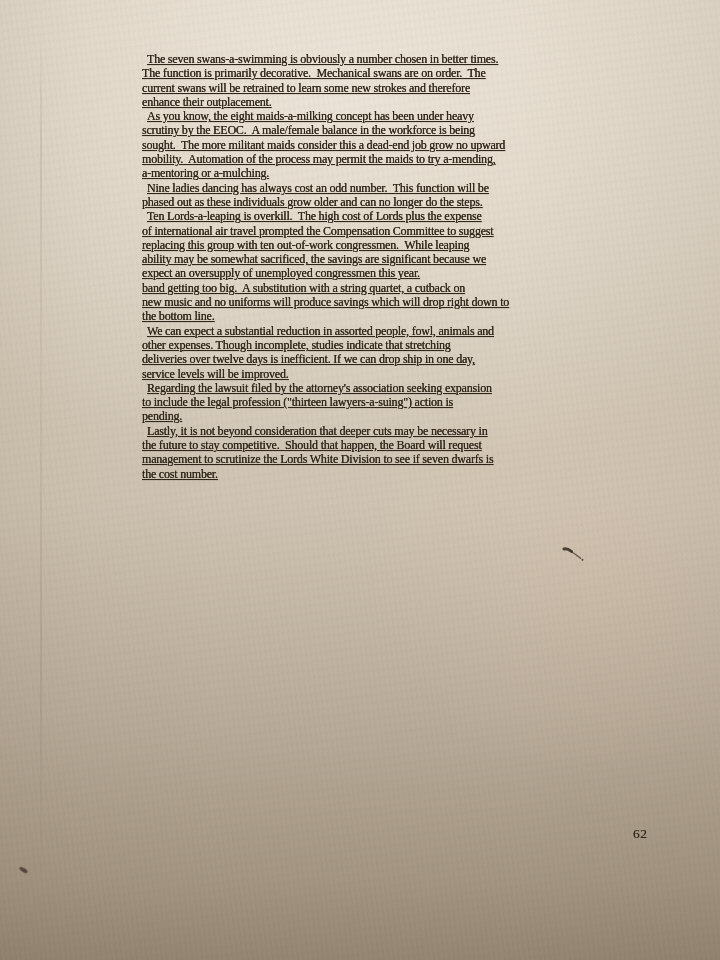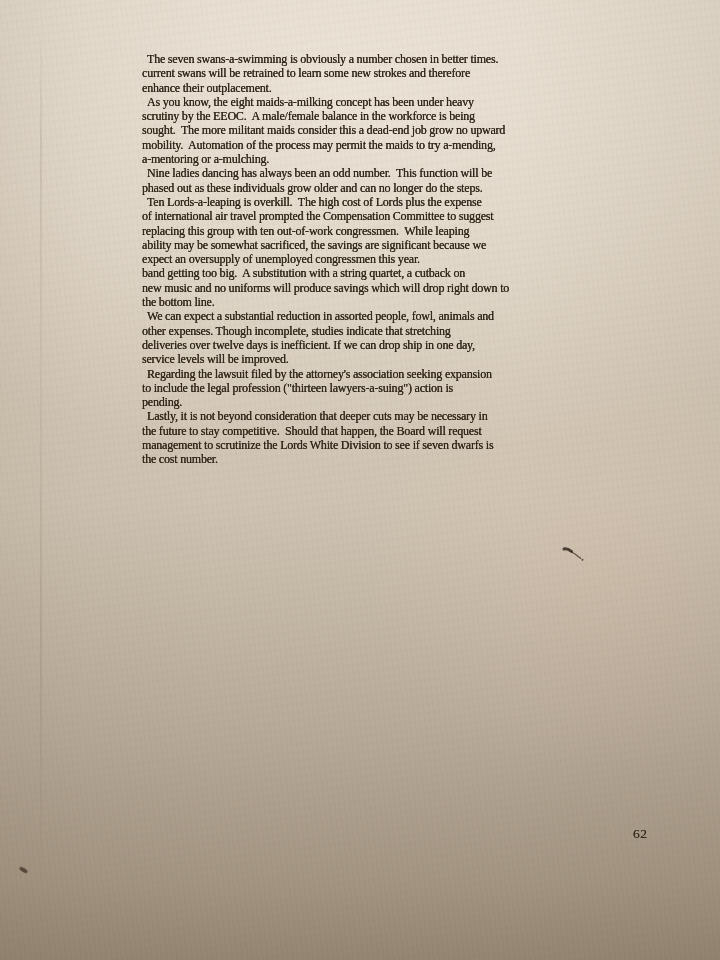--- a/index.html
+++ b/index.html
@@ -48,20 +48,21 @@
     position: absolute;
     left: 142px;
     top: 52px;
     width: 420px;
     color: var(--ink, #30271a);
     font-size: 12px;
     line-height: 14.3px;
     letter-spacing: -0.2px;
     text-shadow: 0 0 0.5px rgba(48,39,26,0.85), 0.3px 0.3px 0.6px rgba(62,50,34,0.35);
     filter: blur(0.22px);
+    text-decoration: underline;
   }
   .memo .line { white-space: pre; }
   .memo .line.indent { padding-left: 5px; }
   .pagenum {
     position: absolute;
     left: 633px;
     top: 826px;
     color: var(--ink, #30271a);
     font-size: 13.5px;
     letter-spacing: 0.5px;
@@ -90,28 +91,29 @@
 </style>
 </head>
 <body>
 
 <div class="page">
   <div class="grain"></div>
   <div class="crease"></div>
 
   <div class="memo">
       <div class="line indent">The seven swans-a-swimming is obviously a number chosen in better times.</div>
+      <div class="line">The function is primarily decorative.  Mechanical swans are on order.  The</div>
       <div class="line">current swans will be retrained to learn some new strokes and therefore</div>
       <div class="line">enhance their outplacement.</div>
       <div class="line indent">As you know, the eight maids-a-milking concept has been under heavy</div>
       <div class="line">scrutiny by the EEOC.  A male/female balance in the workforce is being</div>
       <div class="line">sought.  The more militant maids consider this a dead-end job grow no upward</div>
       <div class="line">mobility.  Automation of the process may permit the maids to try a-mending,</div>
       <div class="line">a-mentoring or a-mulching.</div>
-      <div class="line indent">Nine ladies dancing has always been an odd number.  This function will be</div>
+      <div class="line indent">Nine ladies dancing has always cost an odd number.  This function will be</div>
       <div class="line">phased out as these individuals grow older and can no longer do the steps.</div>
       <div class="line indent">Ten Lords-a-leaping is overkill.  The high cost of Lords plus the expense</div>
       <div class="line">of international air travel prompted the Compensation Committee to suggest</div>
       <div class="line">replacing this group with ten out-of-work congressmen.  While leaping</div>
       <div class="line">ability may be somewhat sacrificed, the savings are significant because we</div>
       <div class="line">expect an oversupply of unemployed congressmen this year.</div>
       <div class="line">band getting too big.  A substitution with a string quartet, a cutback on</div>
       <div class="line">new music and no uniforms will produce savings which will drop right down to</div>
       <div class="line">the bottom line.</div>
       <div class="line indent">We can expect a substantial reduction in assorted people, fowl, animals and</div>

